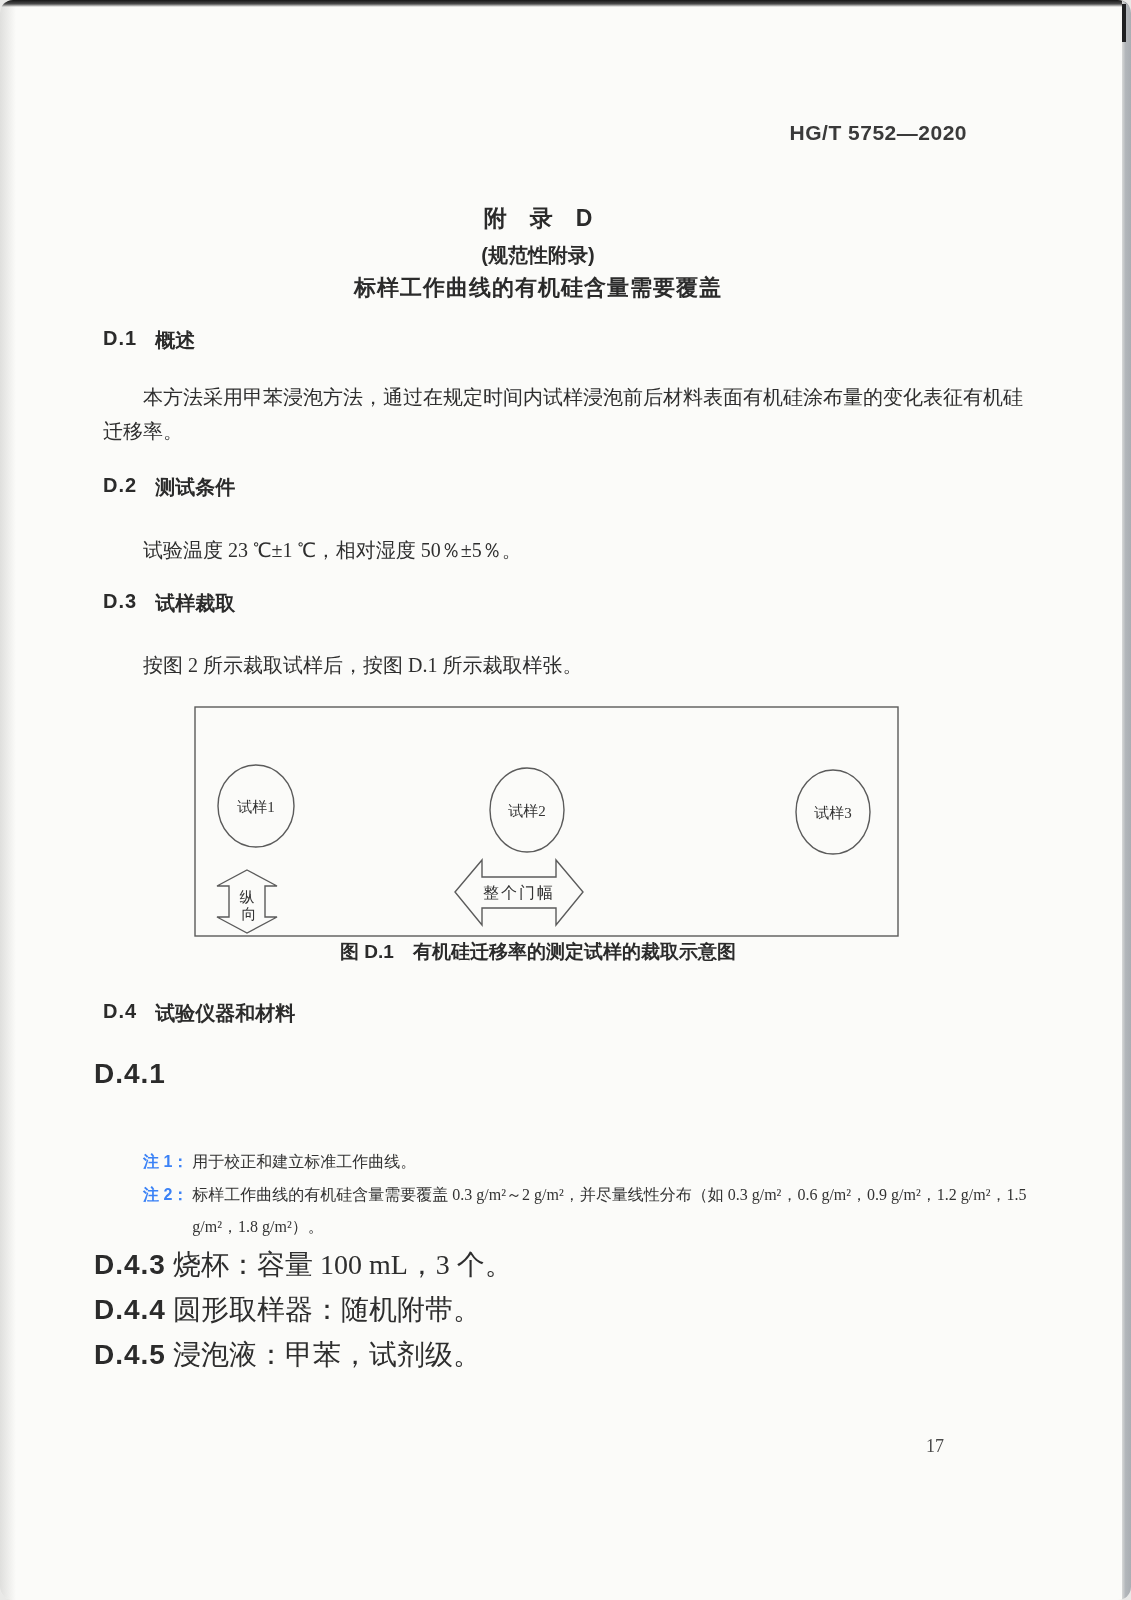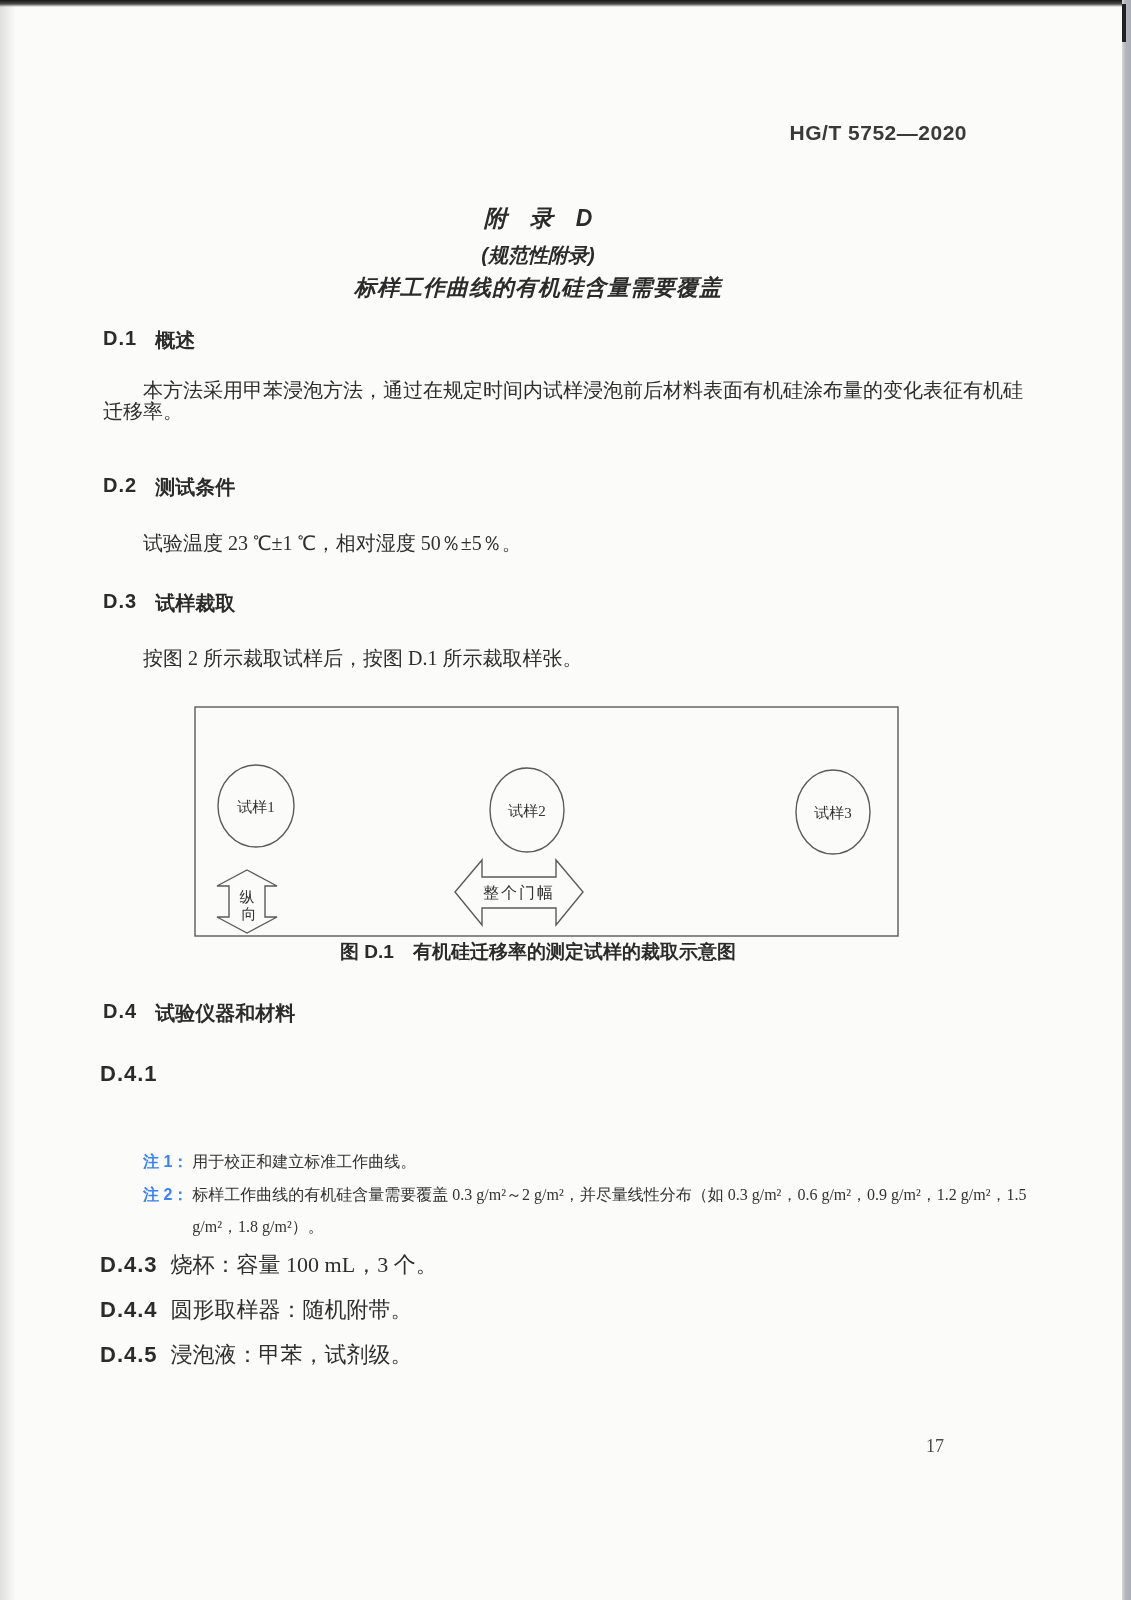--- a/index.html
+++ b/index.html
@@ -6,20 +6,21 @@
   html, body { background: #e9e9e7; }
   body { font-family: "Liberation Serif", serif; color: #262626; }
 
   .page {
     position: relative;
     width: 1131px;
     height: 1600px;
     margin: 0 auto;
     background: #fbfbf9;
     overflow: hidden;
+    border-radius: 13px;
   }
 
   
   .scan-top {
     position: absolute; left: 0; top: 0; width: 100%; height: 7px;
     background: linear-gradient(#161616, #4a4a4a 55%, rgba(120,120,120,0));
   }
   .scan-right {
     position: absolute; right: 0; top: 0; width: 9px; height: 100%;
     background: linear-gradient(90deg, #d8d9d8, #b2b6ba 40%, #aaaeb3);
@@ -34,58 +35,58 @@
   }
 
   .doc-number {
     position: absolute; top: 121px; right: 164px;
     font-family: "Liberation Sans", sans-serif;
     font-weight: bold; font-size: 21px; letter-spacing: 0.5px; color: #3a3a3a;
   }
 
   .title-block {
     position: absolute; left: 103px; width: 870px; text-align: center;
-    font-family: "Liberation Sans", sans-serif; font-weight: bold; color: #2b2b2b; font-style: italic;
+    font-family: "Liberation Sans", sans-serif; font-weight: bold; color: #2b2b2b;
   }
   .title-1 { top: 203px; font-size: 23px; }
   .title-2 { top: 242px; font-size: 20px; }
   .title-3 { top: 273px; font-size: 22px; letter-spacing: 1px; }
 
   .sec-head {
     position: absolute; left: 103px;
     display: flex; gap: 18px;
     font-family: "Liberation Sans", sans-serif;
     font-weight: bold; font-size: 20px; color: #2b2b2b;
   }
   .sec-head .num { letter-spacing: 1px; }
 
   .body-par {
     position: absolute; left: 103px; width: 929px;
-    font-size: 20px; line-height: 21px; text-indent: 2em; color: #2e2e2e;
+    font-size: 20px; line-height: 34px; text-indent: 2em; color: #2e2e2e;
   }
 
   .figure-wrap { position: absolute; left: 194px; top: 706px; }
   .figure-svg { display: block; }
   .figure-svg .shape { fill: none; stroke: #5b5b5b; stroke-width: 1.4; }
   .figure-svg text {
     font-family: "Liberation Serif", serif; fill: #333;
     text-anchor: middle;
   }
 
   .figure-caption {
     position: absolute; left: 103px; top: 939px; width: 870px;
     text-align: center;
     font-family: "Liberation Sans", sans-serif;
     font-weight: bold; font-size: 19px; color: #2b2b2b;
   }
 
   .list-item {
-    position: absolute; left: 100px; width: 935px;
-    display: flex; gap: 13px;
-    font-size: 22px; line-height: 32px; color: #2e2e2e;
+    position: absolute; left: 94px; width: 935px;
+    display: flex; gap: 7px;
+    font-size: 28px; line-height: 32px; color: #2e2e2e;
   }
   .list-item .num {
     font-family: "Liberation Sans", sans-serif;
     font-weight: bold; flex: none; letter-spacing: 1px; color: #2b2b2b;
   }
 
   .note {
     position: absolute; left: 143px; width: 908px;
     display: flex;
     font-size: 16px; line-height: 32px; color: #333;

